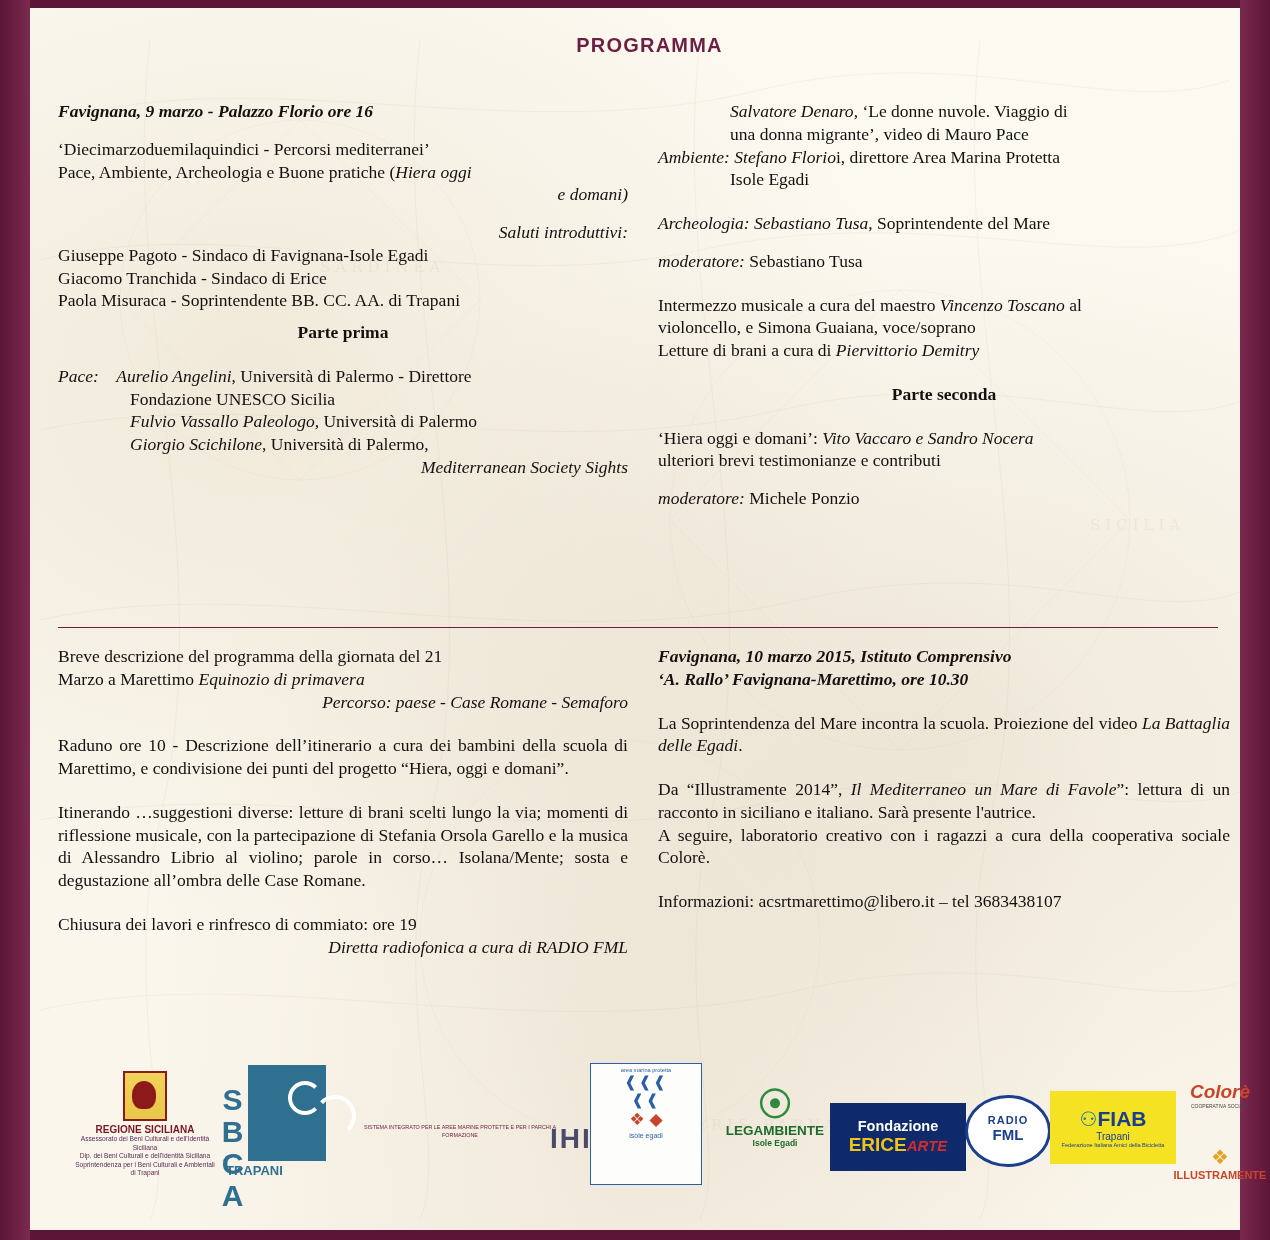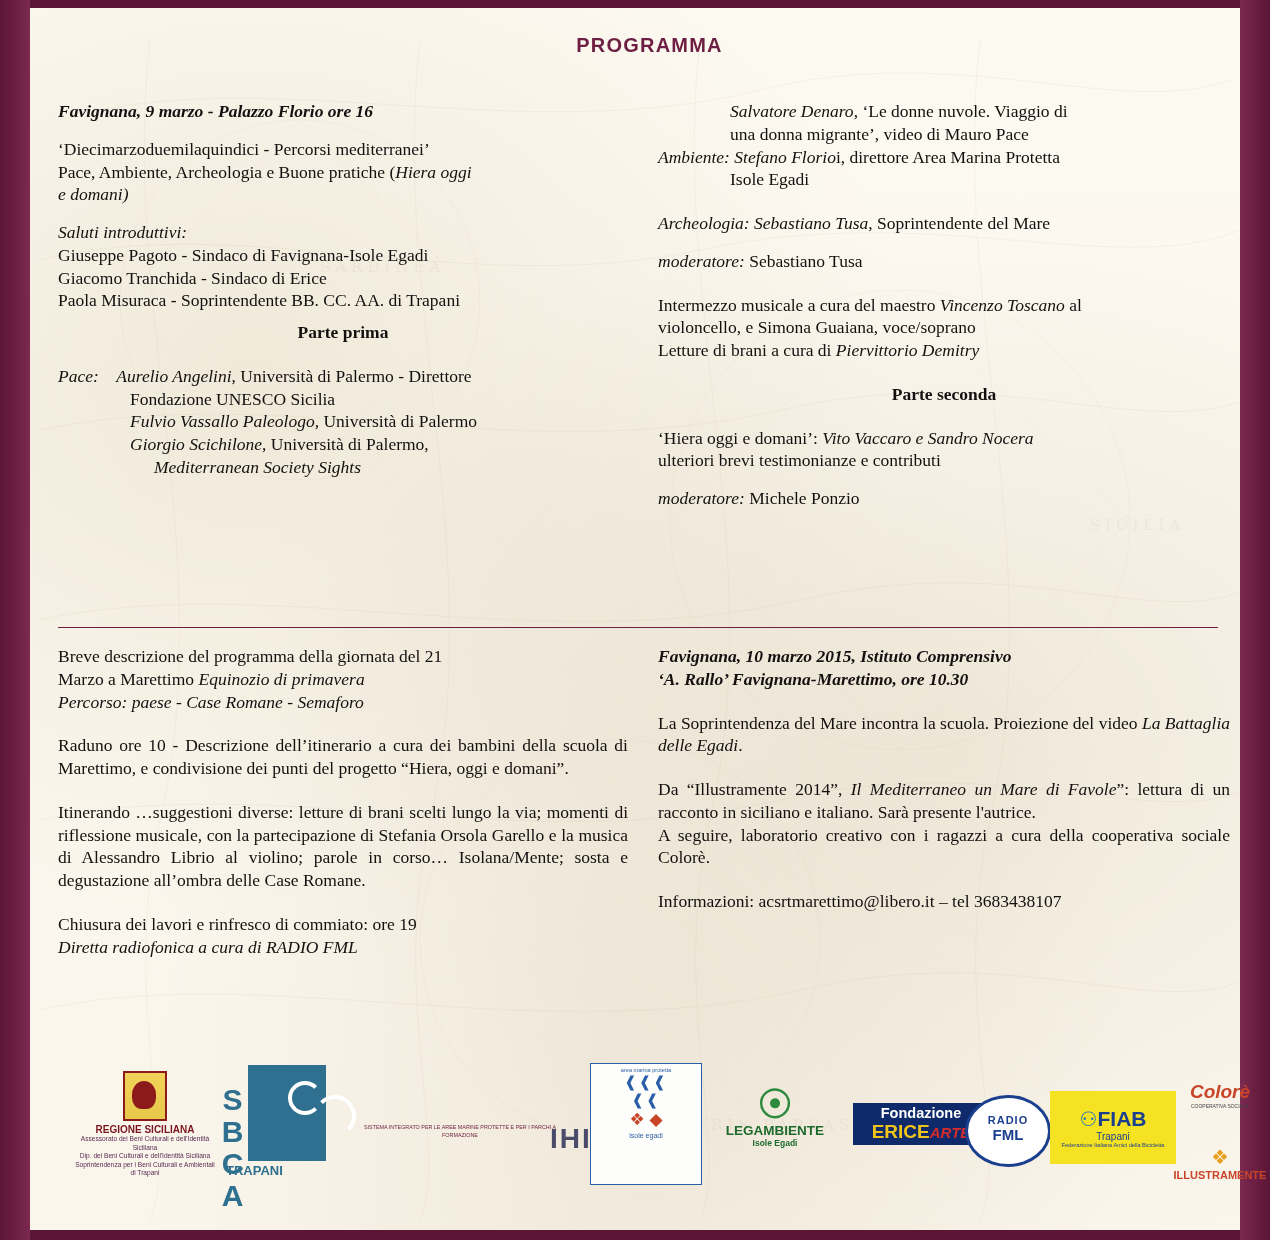--- a/index.html
+++ b/index.html
@@ -97,21 +97,21 @@
   .r1L { top: 30px; }
   .r1R { top: 30px; }
   .r2L { top: 575px; }
   .r2R { top: 575px; }
 
   p { margin: 0 0 0 0; }
   .gap { height: 15px; }
   .gap-s { height: 9px; }
   .gap-l { height: 21px; }
 
-  .i { font-style: italic; }
+  .i { font-style: italic; text-align: right; }
   .b { font-weight: bold; }
   .bi { font-weight: bold; font-style: italic; }
   .center { text-align: center; }
   .indent1 { padding-left: 72px; text-indent: -72px; }
   .hang { padding-left: 72px; }
   .hang2 { padding-left: 72px; }
   .just { text-align: justify; }
   .sub-ind { padding-left: 96px; }
 
   
@@ -178,22 +178,22 @@
   .lg-amp .hdr { font-size: 5.6px; color: #2b5ea8; margin-top: 3px; }
   .lg-amp .fish { font-size: 15px; color: #2b5ea8; letter-spacing: 2px; }
   .lg-amp .coral { font-size: 17px; color: #c8452a; }
   .lg-amp .ftr { font-size: 7px; color: #2b5ea8; margin-top: 2px; }
 
   .lg-lega { left: 690px; top: 24px; width: 110px; }
   .lg-lega .duck { font-size: 36px; color: #2e8b3d; line-height: 1; }
   .lg-lega .n1 { font-size: 13.5px; font-weight: bold; color: #1d6b2c; }
   .lg-lega .n2 { font-size: 8.5px; font-weight: bold; color: #1d6b2c; }
 
-  .lg-erice { left: 823px; top: 40px; width: 128px;
-    background: #0f2a6b; color: #fff; padding: 2px 4px; }
+  .lg-erice { left: 800px; top: 40px; width: 128px;
+    background: #0f2a6b; color: #fff; padding: 15px 4px; }
   .lg-erice .a { font-size: 14.5px; font-weight: bold; }
   .lg-erice .b2 { font-size: 19px; font-weight: bold; color: #f0c419; display: inline-block; }
   .lg-erice .c { font-size: 15px; font-style: italic; font-weight: bold; color: #d42c2c; display: inline-block; }
 
   .lg-radio { left: 935px; top: 32px; width: 80px; height: 66px; border-radius: 50%;
     background: #ffffff; border: 3px solid #1b3f8f; }
   .lg-radio .r1 { font-size: 11px; font-weight: bold; color: #1b3f8f; margin-top: 16px; letter-spacing: 1px; }
   .lg-radio .r2 { font-size: 15px; font-weight: bold; color: #1b3f8f; }
 
   .lg-fiab { left: 1020px; top: 28px; width: 122px; background: #f5e223; padding: 16px 2px; }

